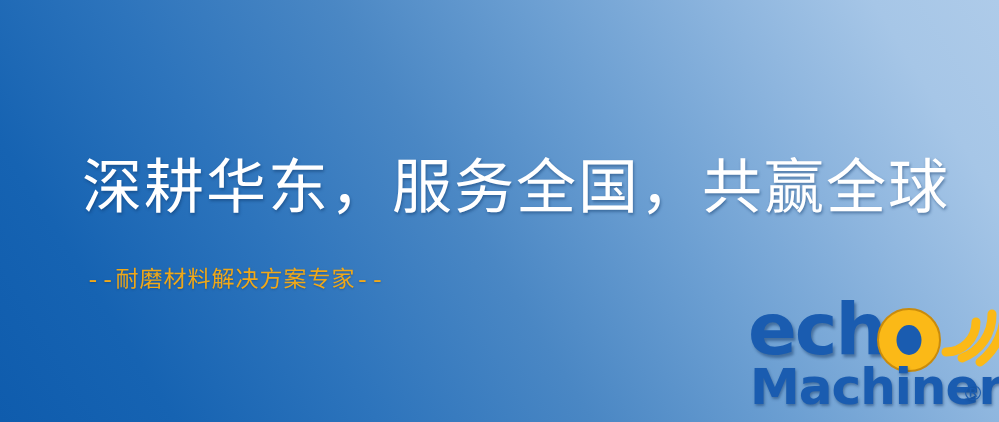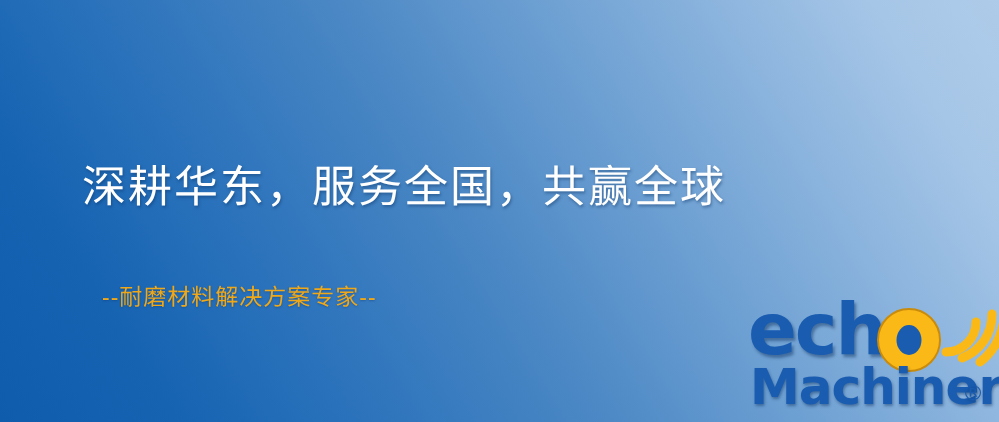--- a/index.html
+++ b/index.html
@@ -27,36 +27,36 @@
         #aecbe9 100%);
   }
 
   
   .headline {
     position: absolute;
     left: 82px;
     top: 152px;
     margin: 0;
     font-family: "DejaVu Serif", "Liberation Serif", serif;
-    font-size: 44px;
+    font-size: 60px;
     line-height: 70px;
     font-weight: 400;
     color: #ffffff;
     letter-spacing: 2px;
     white-space: nowrap;
     text-shadow: 1px 2px 3px rgba(10, 50, 100, 0.45);
   }
 
   
   .subtitle {
     position: absolute;
     left: 86px;
     top: 266px;
-    margin: 16px;
-    font-family: Liberation Sans, sans-serif;
+    margin: 0;
+    font-family: Liberation Mono, monospace;
     font-size: 23px;
     line-height: 30px;
     font-weight: 400;
     color: #f0a818;
     letter-spacing: 1px;
     white-space: nowrap;
     text-shadow: 0 1px 2px rgba(10, 50, 100, 0.35);
   }
 
   

